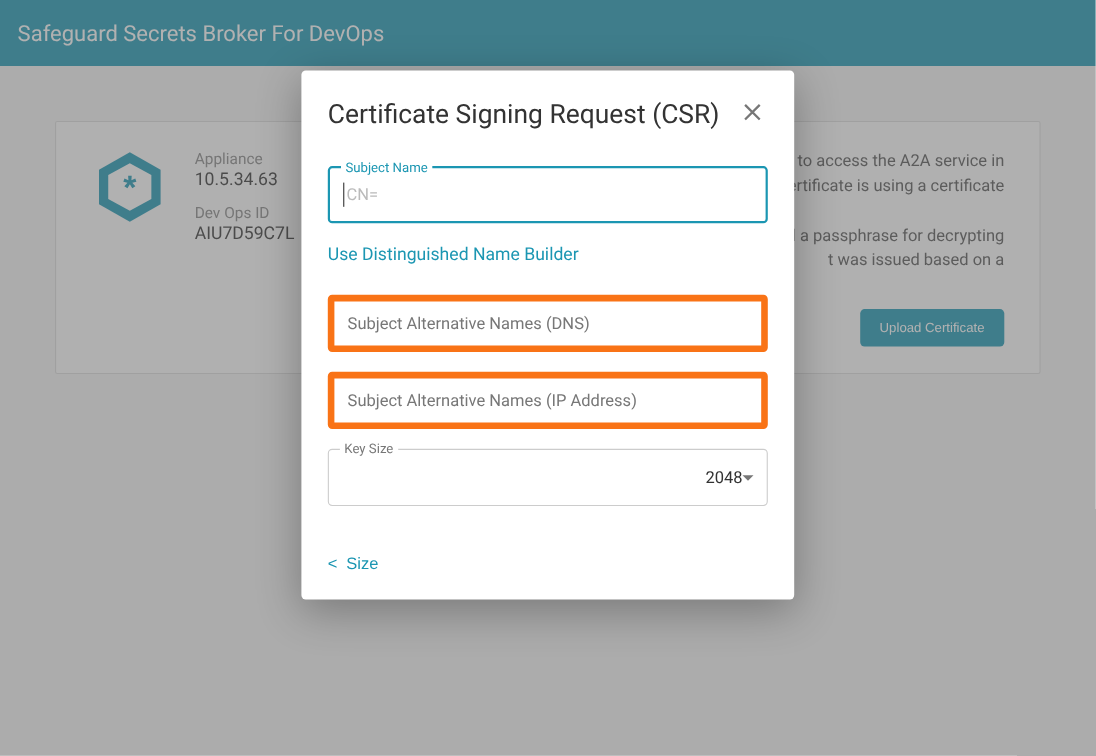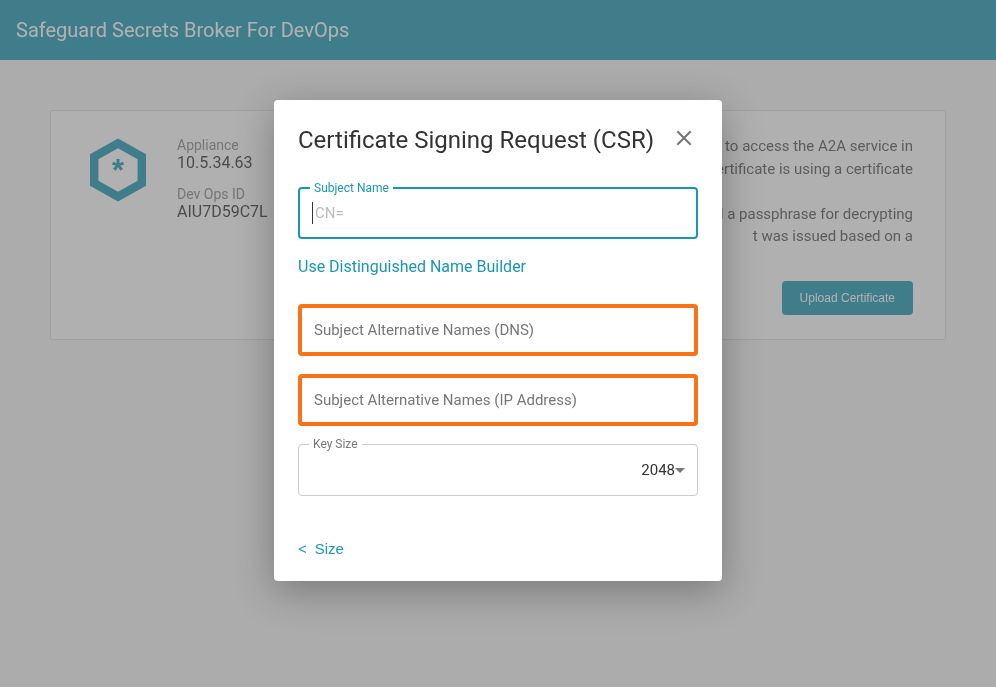--- a/index.html
+++ b/index.html
@@ -83,21 +83,21 @@
       cursor: pointer;
     }
     
     .overlay {
       position: absolute;
       inset: 0;
       background: rgba(100,100,100,0.5);
       display: flex;
       align-items: flex-start;
       justify-content: center;
-      padding-top: 100px;
+      padding-top: 64px;
     }
     .dialog {
       background: #fff;
       width: 448px;
       border-radius: 4px;
       box-shadow: 0 10px 40px rgba(0,0,0,0.3);
       padding: 24px;
       position: relative;
     }
     .dialog-header {
@@ -117,21 +117,21 @@
       cursor: pointer;
       color: #777;
       padding: 4px;
     }
     .close-btn svg {
       width: 20px;
       height: 20px;
     }
     .form-field {
       position: relative;
-      border: 4px solid #f97316;
+      border: 6px solid #f97316;
       border-radius: 4px;
       margin-bottom: 18px;
       height: 52px;
       display: flex;
       align-items: center;
       padding: 0 12px;
     }
     .form-field.focused {
       border: 2px solid #1b96b2;
     }

